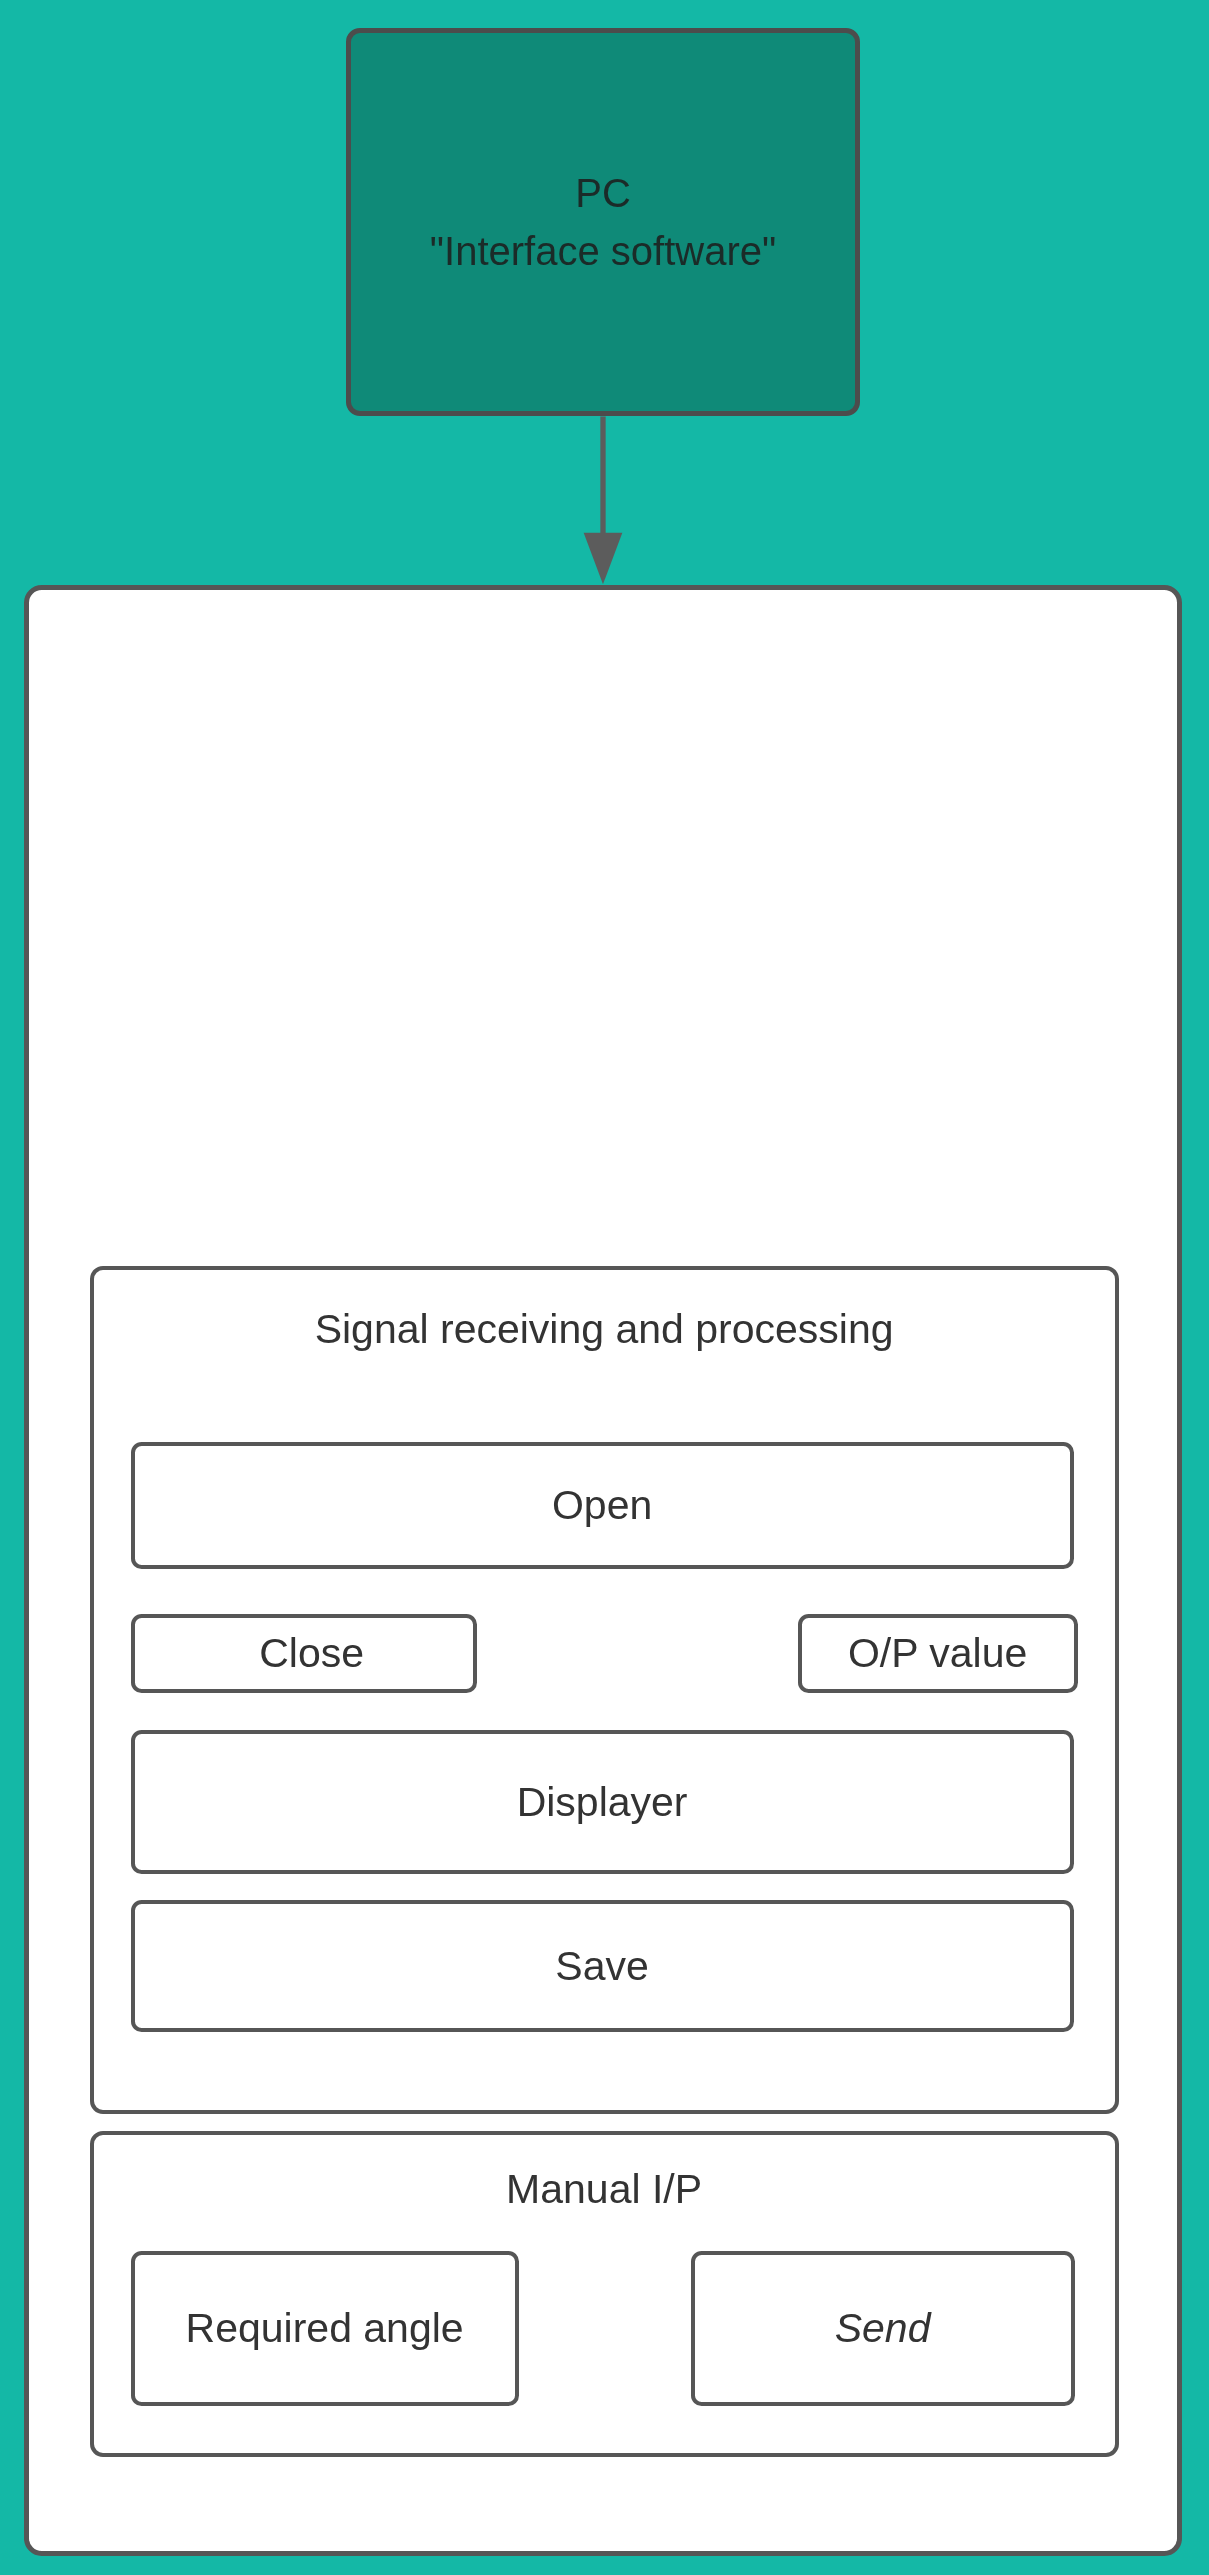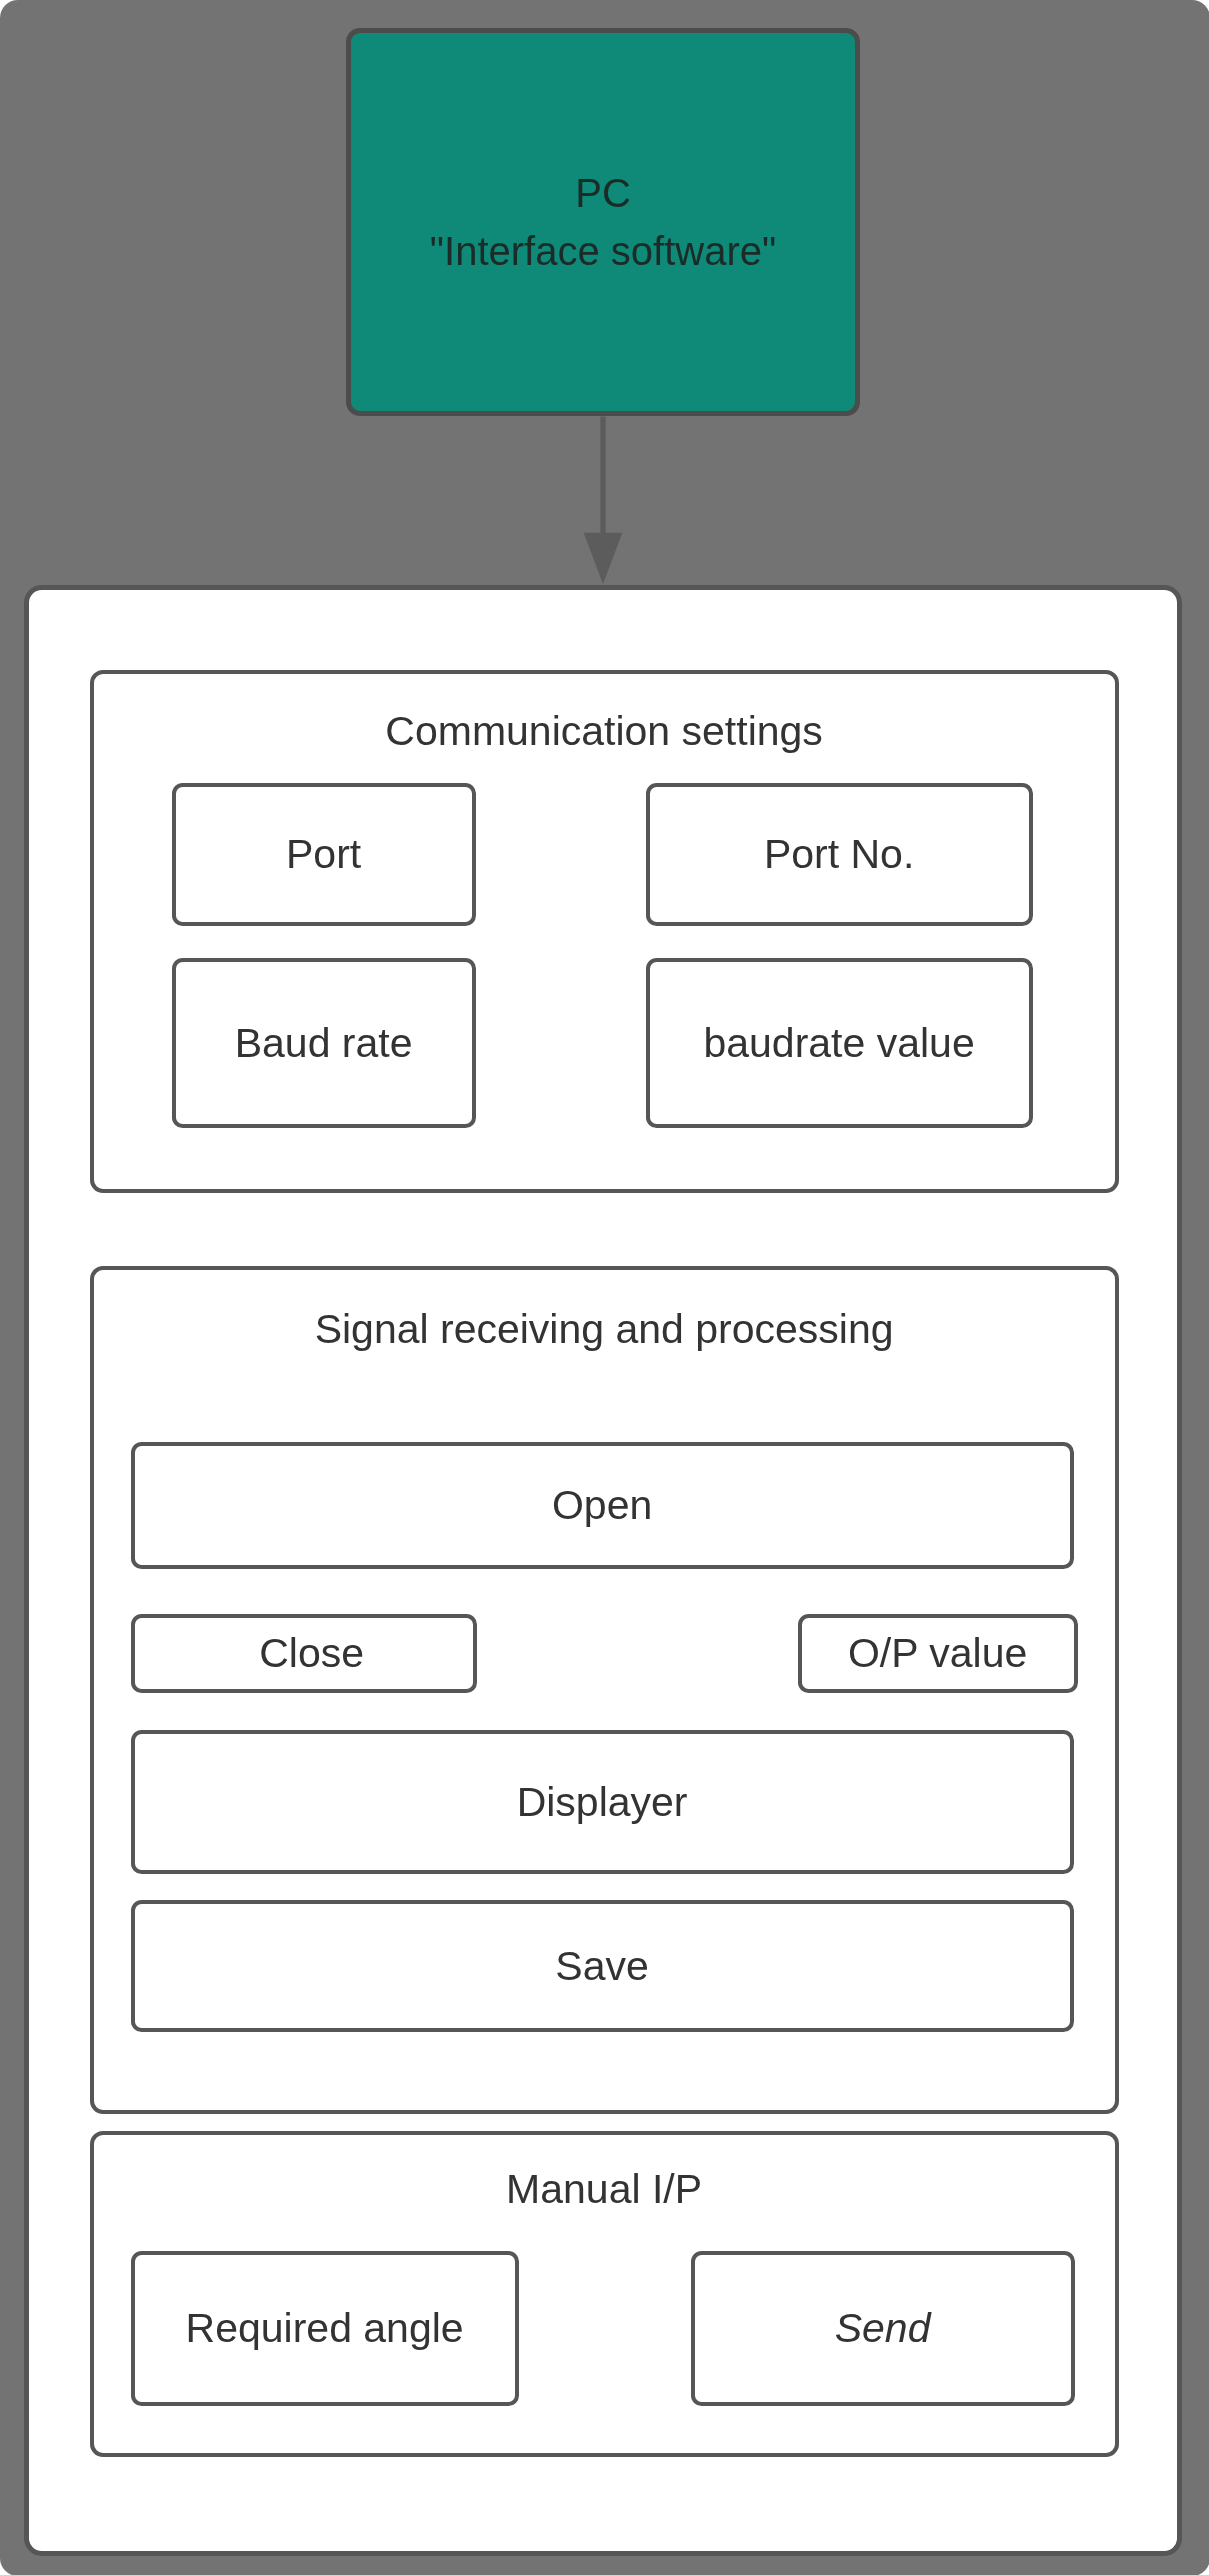--- a/index.html
+++ b/index.html
@@ -11,23 +11,22 @@
   *{margin:0;padding:0;box-sizing:border-box;}
   html,body{background:#ffffff;}
   body{
     font-family:"Liberation Sans","DejaVu Sans",sans-serif;
     color:var(--label);
   }
   .canvas{
     position:relative;
     width:1210px;
     height:2576px;
-    background:#737373;
+    background:#14b8a6;
     overflow:hidden;
-    border-radius:18px;
   }
   
   .pc-box{
     position:absolute;
     left:346px; top:28px;
     width:514px; height:388px;
     background:var(--node-fill);
     border:5.3px solid #4c4c4c;
     border-radius:14px;
     display:flex;
@@ -113,35 +112,20 @@
     <div>"Interface software"</div>
   </div>
 
   <svg class="arrow" viewBox="0 0 92 288" aria-hidden="true">
     <line x1="46" y1="0" x2="46" y2="200" stroke="#5c5c5c" stroke-width="9"></line>
     <polygon points="13,198 79,198 46,286" fill="#5c5c5c"></polygon>
   </svg>
 
   <div class="outer">
 
-    <div class="section sec-comm">
-      <div class="sec-title">Communication settings</div>
-      <div class="node n-port">
-        <span>Port</span>
-      </div>
-      <div class="node n-portno">
-        <span>Port No.</span>
-      </div>
-      <div class="node n-baud">
-        <span>Baud rate</span>
-      </div>
-      <div class="node n-baudval">
-        <span>baudrate value</span>
-      </div>
-    </div>
 
     <div class="section sec-signal">
       <div class="sec-title">Signal receiving and processing</div>
       <div class="node n-open">
         <span>Open</span>
       </div>
       <div class="node n-close">
         <span>Close</span>
       </div>
       <div class="node n-opvalue">

